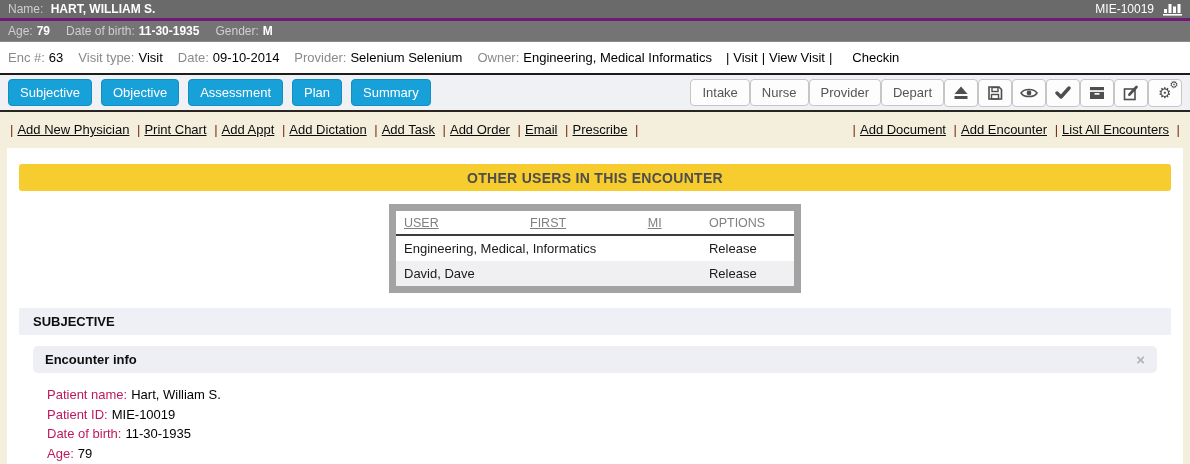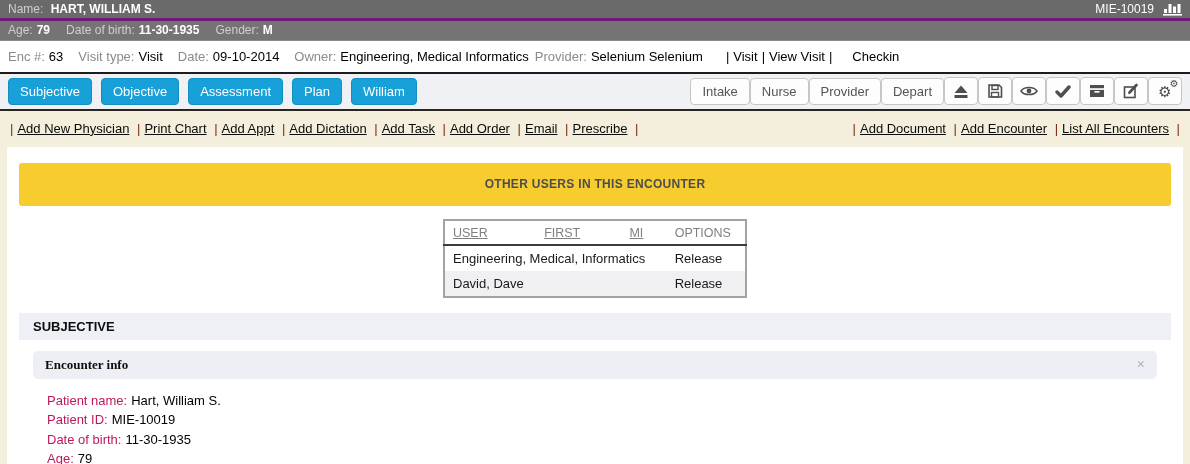--- a/index.html
+++ b/index.html
@@ -49,41 +49,41 @@
   .gear-sm { position:absolute; top:-5px; right:-7px; font-size:10px; }
 
   
   .linksrow { padding:10px 6px 11px 6px; display:flex; justify-content:space-between; font-size:13px; }
   .linksrow a { color:#0b0b0b; text-decoration:underline; cursor:pointer; }
   .pipe { color:var(--c-pipe,#7c2a14); margin:0 4px; }
 
   
   .panel { background:#ffffff; margin:0 7px; flex:1 1 auto; padding-top:16px; overflow:hidden; }
 
-  .banner { margin:0 12px; height:43px; background:var(--c-yellow,#f7cc2f); border-radius:3px;
+  .banner { margin:0 12px; height:27px; background:var(--c-yellow,#f7cc2f); border-radius:3px;
             display:flex; align-items:center; justify-content:center;
-            font-weight:bold; font-size:12px; color:#4d4d4d; letter-spacing:.3px; }
+            font-weight:bold; font-size:14px; color:#4d4d4d; letter-spacing:.3px; }
 
   .tablewrap { display:flex; justify-content:center; margin-top:13px; }
-  table.users { border-collapse:collapse; border:2px solid #a3a3a3; font-size:13px; width:304px; }
+  table.users { border-collapse:collapse; border:7px solid #a3a3a3; font-size:13px; width:412px; }
   table.users th { font-weight:normal; color:#808080; text-align:left; padding:5px 8px 4px 8px;
                    border-bottom:2px solid #3c3c3c; background:#fff; font-size:12.5px; }
   table.users th a { color:#808080; text-decoration:underline; cursor:pointer; }
   table.users td { padding:5px 8px; color:#1a1a1a; }
   table.users tr.odd  { background:#ffffff; }
   table.users tr.even { background:var(--c-zebra,#f0f0f3); }
   .col-user{width:110px;} .col-first{width:100px;} .col-mi{width:52px;} .col-opt{width:82px;}
   td.release { cursor:pointer; }
 
   .sectionbar { margin:15px 12px 0 12px; background:var(--c-section,#eef0f5);
                 padding:6px 14px; font-weight:bold; font-size:13px; color:#0e0e0e; }
 
   .encinfobar { margin:11px 26px 0 26px; background:#edeff4; border-radius:5px;
                 padding:6px 12px; font-weight:bold; font-size:13px; color:#0e0e0e;
-                display:flex; align-items:center; justify-content:space-between;font-family:Liberation Serif, serif; }
+                display:flex; align-items:center; justify-content:space-between; }
   .closex { color:#b2b2b8; font-weight:bold; font-size:15px; cursor:pointer; line-height:1; }
 
   .pinfo { margin:12px 0 0 40px; line-height:19.5px; font-size:13px; }
   .pinfo .plabel { color:#be185d; margin-right:4px; }
   .pinfo .pvalue { color:#000; }
 </style>
 </head>
 <body>
 
 <div class="page">
@@ -110,35 +110,35 @@
   <div class="bar2">
     <span class="pair"><span class="glabel">Age:</span><span class="gvalue">79</span></span>
     <span class="pair"><span class="glabel">Date of birth:</span><span class="gvalue">11-30-1935</span></span>
     <span class="pair"><span class="glabel">Gender:</span><span class="gvalue">M</span></span>
   </div>
 
   <div class="encrow">
     <span class="pair"><span class="elabel">Enc #:</span><span class="evalue">63</span></span>
     <span class="pair"><span class="elabel">Visit type:</span><span class="evalue">Visit</span></span>
     <span class="pair"><span class="elabel">Date:</span><span class="evalue">09-10-2014</span></span>
+    <span class="pair"><span class="elabel">Provider:</span><span class="evalue">Selenium Selenium</span></span>
     <span class="pair" style="margin-right:6px"><span class="elabel">Owner:</span><span class="evalue">Engineering, Medical Informatics</span></span>
-    <span class="pair"><span class="elabel">Provider:</span><span class="evalue">Selenium Selenium</span></span>
     <span class="vlinks">
       <span class="pp">|</span><a>Visit</a><span class="pp">|</span><a>View Visit</a><span class="pp">|</span>
     </span>
     <span class="status">Checkin</span>
   </div>
 
   <div class="toolbar">
     <div class="tabs">
       <button class="btn-blue">Subjective</button>
       <button class="btn-blue">Objective</button>
       <button class="btn-blue">Assessment</button>
       <button class="btn-blue">Plan</button>
-      <button class="btn-blue">William</button>
+      <button class="btn-blue">Summary</button>
     </div>
     <div class="rightbtns">
       <button class="btn-white">Intake</button>
       <button class="btn-white">Nurse</button>
       <button class="btn-white">Provider</button>
       <button class="btn-white">Depart</button>
 
       <span class="btn-icon">
         <span>
             <svg width="16" height="15" viewBox="0 0 16 15">

